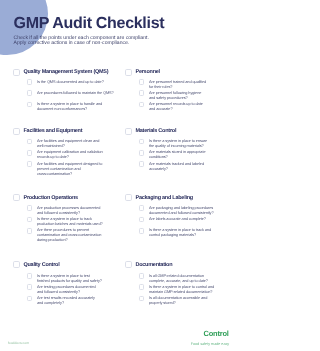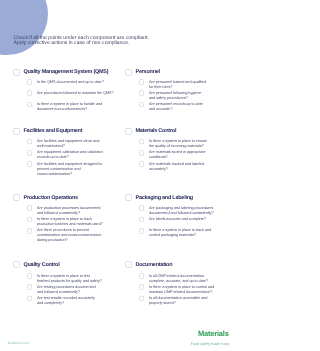--- a/index.html
+++ b/index.html
@@ -27,20 +27,21 @@
 
   .fl{position:absolute;left:7.9px;top:341.3px;font-size:3.35px;color:#8fbf9d;letter-spacing:0.02px;}
   .fd{position:absolute;right:6.3px;top:328.8px;font-size:7.5px;font-weight:700;color:#2e9e57;letter-spacing:-0.2px;}
   .fs{position:absolute;right:5.8px;top:341.6px;font-size:3.75px;color:#6cb98a;letter-spacing:-0.02px;}
 </style>
 </head>
 <body>
 
 <div class="page">
   <div class="blob"></div>
+  <div class="title">GMP Audit Checklist</div>
   <div class="sub">
     <div>Check if all the points under each component are compliant.</div>
     <div>Apply corrective actions in case of non-compliance.</div>
   </div>
   <div id="grid">
       <div class="sec" style="left: 13.4px; top: 68.6px;">
         <div class="cb-lg"></div>
         <div class="sec-title">Quality Management System (QMS)</div>
         <div class="item" style="top:10.70px">
           <div class="cb-sm"></div>
@@ -185,15 +186,15 @@
           <div class="item-txt" style="top:4.45px">maintain GMP-related documentation?</div>
         </div>
         <div class="item" style="top:34.20px">
           <div class="cb-sm"></div>
           <div class="item-txt" style="top:-0.60px">Is all documentation accessible and</div>
           <div class="item-txt" style="top:4.45px">properly stored?</div>
         </div>
       </div>
     </div>
   <div class="fl">fooddocs.com</div>
-  <div class="fd">Materials</div>
+  <div class="fd">Control</div>
   <div class="fs">Food safety made easy</div>
 </div>
 
 </body></html>

